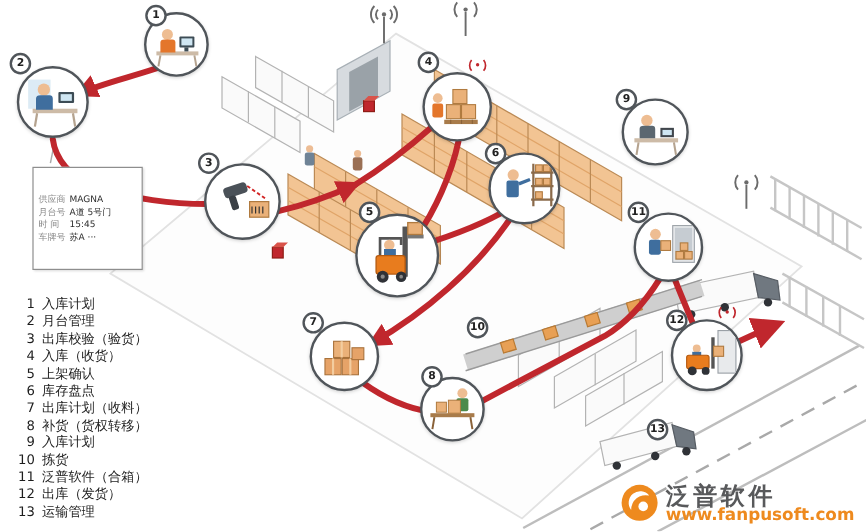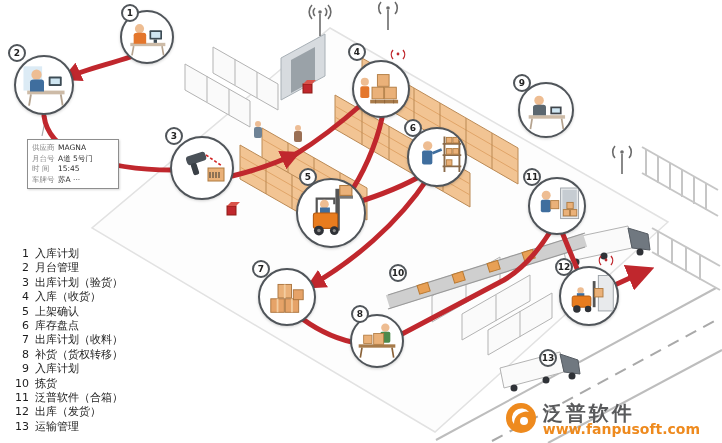--- a/index.html
+++ b/index.html
@@ -9,25 +9,25 @@
   .circle{position:absolute;border-radius:50%;background:#fff;border:2.5px solid #50555a;
           box-sizing:border-box;z-index:3;overflow:hidden;box-shadow:0 1px 3px rgba(0,0,0,.18);}
   .circle svg{width:100%;height:100%;display:block;}
   .badge{position:absolute;width:18px;height:18px;border-radius:50%;background:#fff;
          border:2px solid #50555a;box-sizing:border-box;z-index:5;display:flex;
          align-items:center;justify-content:center;font-size:9px;font-weight:bold;color:#222;}
   .legend{position:absolute;left:12px;top:247px;z-index:4;font-size:11px;color:#1d1d1d;}
   .legend-row{display:flex;line-height:14.4px;}
   .legend-row .num{width:17px;text-align:right;margin-right:6px;}
   .card{position:absolute;left:27px;top:139px;width:92px;background:#fff;border:1px solid #8e8e8e;
-        box-shadow:1px 1px 2px rgba(0,0,0,.15);padding:3px 4px;z-index:4;box-sizing:border-box;}
+        box-shadow:1px 1px 2px rgba(0,0,0,.15);padding:21px 4px;z-index:4;box-sizing:border-box;}
   .card-row{display:flex;font-size:7.5px;line-height:10.5px;white-space:nowrap;}
   .card-label{color:#878787;min-width:26px;}
   .card-value{color:#2c2c2c;font-weight:normal;}
-  .watermark{position:absolute;right:22px;bottom:8px;z-index:4;display:flex;align-items:flex-start;gap:6px;}
+  .watermark{position:absolute;right:10px;bottom:8px;z-index:4;display:flex;align-items:flex-end;gap:6px;}
   .brand{font-size:20px;font-weight:bold;color:#58595b;letter-spacing:3px;line-height:22px;}
   .url{font-size:14px;color:#ee8a1e;line-height:11px;font-weight:bold;}
 </style>
 </head>
 <body>
 
 <div class="stage">
 
   <svg class="scene" width="722" height="443" viewBox="0 0 722 443">
     <defs>
@@ -388,21 +388,21 @@
     <div class="legend-row">
         <span class="num">1</span>
         <span class="lab">入库计划</span>
       </div>
     <div class="legend-row">
         <span class="num">2</span>
         <span class="lab">月台管理</span>
       </div>
     <div class="legend-row">
         <span class="num">3</span>
-        <span class="lab">出库计划（验货）</span>
+        <span class="lab">出库校验（验货）</span>
       </div>
     <div class="legend-row">
         <span class="num">4</span>
         <span class="lab">入库（收货）</span>
       </div>
     <div class="legend-row">
         <span class="num">5</span>
         <span class="lab">上架确认</span>
       </div>
     <div class="legend-row">

